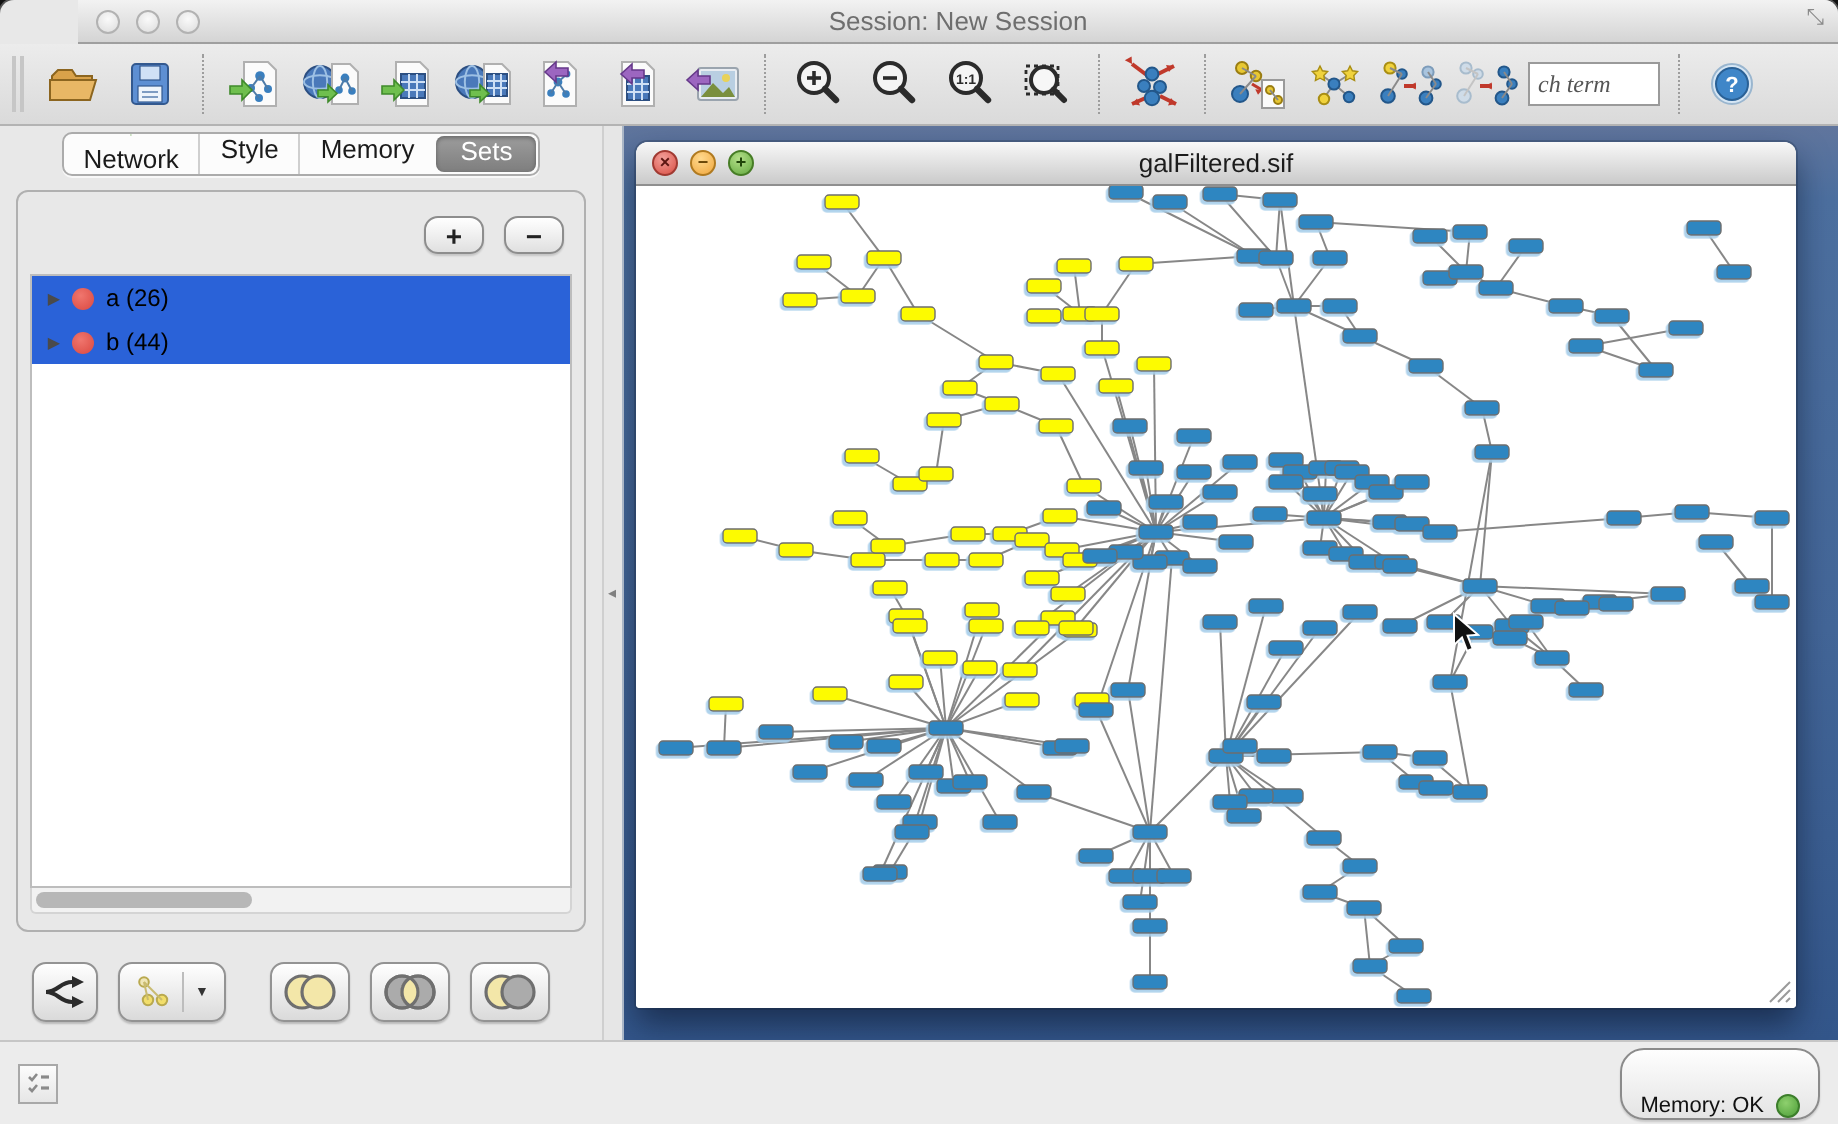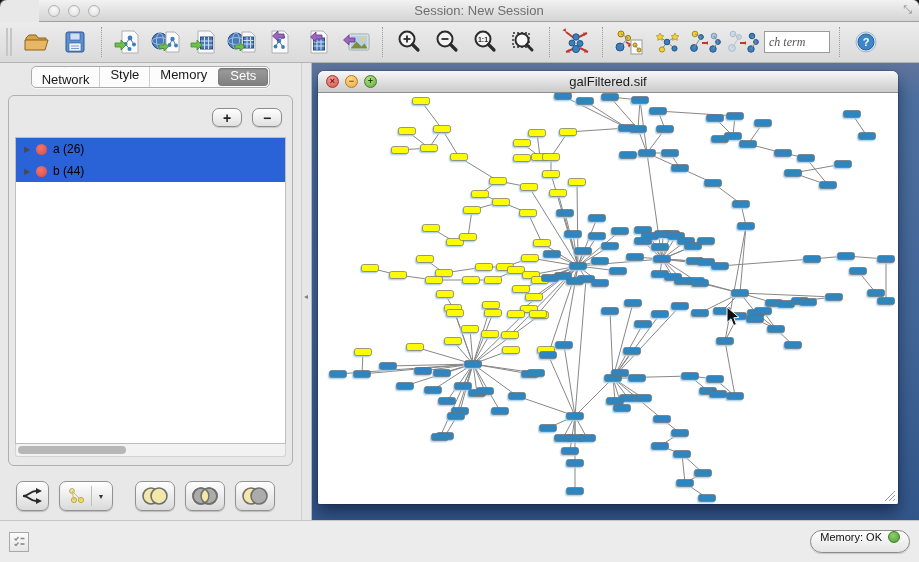--- a/index.html
+++ b/index.html
@@ -71,21 +71,21 @@
   .iw-title{position:absolute;left:0;right:0;text-align:center;font-size:13px;color:#1c1c1c;}
   .iw-canvas{flex:1 1 auto;position:relative;background:#fff;border-radius:0 0 2px 2px;overflow:hidden;}
   .iw-canvas svg.graph{position:absolute;left:0;top:0;}
   .cursor{position:absolute;left:408px;top:213px;}
   .grip{position:absolute;right:2px;bottom:2px;}
 
   
   .statusbar{height:42px;flex:0 0 42px;background:#ececec;border-top:1px solid #c6c6c6;display:flex;align-items:center;padding:0 9px;}
   .task-btn{width:20px;height:20px;border:1px solid #a8a8a8;background:linear-gradient(#fcfcfc,#e6e6e6);display:flex;align-items:center;justify-content:center;}
   .statusbar .spacer{flex:1;}
-  .mem-btn{height:23px;padding:0 9px;border:1px solid #8b8b8b;border-radius:12px;background:linear-gradient(#fefefe,#e4e4e4);display:flex;align-items:flex-start;gap:6px;font-size:11px;color:#111;box-shadow:0 1px 1px rgba(0,0,0,.15);}
+  .mem-btn{height:36px;padding:0 9px;border:1px solid #8b8b8b;border-radius:12px;background:linear-gradient(#fefefe,#e4e4e4);display:flex;align-items:flex-end;gap:6px;font-size:11px;color:#111;box-shadow:0 1px 1px rgba(0,0,0,.15);}
   .mem-dot{width:12px;height:12px;border-radius:50%;background:radial-gradient(circle at 40% 35%,#8ed06e,#4d9e38);border:1px solid #3c7e2b;}
 </style>
 </head>
 <body>
 
 <div class="app">
 
   <div class="titlebar">
     <div class="traffic">
       <div class="tl"></div>

